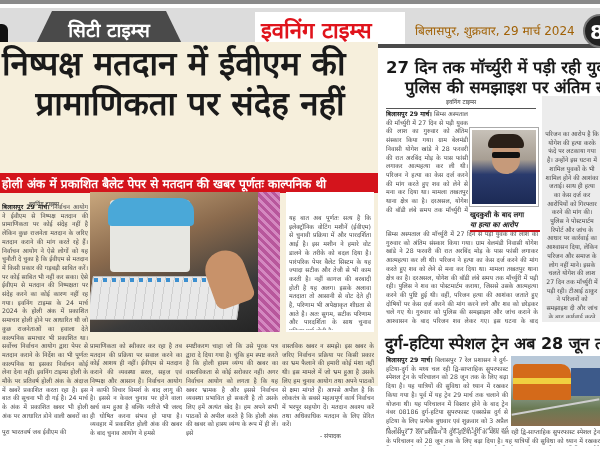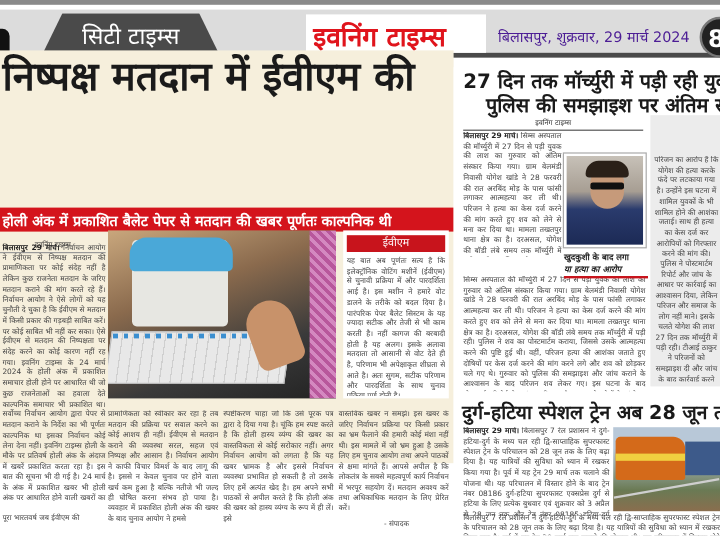--- a/index.html
+++ b/index.html
@@ -3,25 +3,25 @@
 <meta charset="utf-8">
 <style>
   * { box-sizing: border-box; margin: 0; padding: 0; }
   html, body { width: 600px; height: 450px; overflow: hidden; background: #ffffff; }
   body { font-family: "DejaVu Sans", sans-serif; position: relative; }
 
   .topline { position: absolute; left: 0; top: 0; width: 600px; height: 4px; background: #8a8a8a; }
   .masthead { position: absolute; left: 0; top: 8px; width: 600px; height: 40px; background: #dcdcdc; border-bottom: 4px solid #4a4a4a; }
   .left-tab { position: absolute; left: 34px; top: 11px; width: 150px; height: 37px; background: #4a4a4a;
               clip-path: polygon(12% 0, 88% 0, 100% 100%, 0 100%); }
-  .left-tab span { position: absolute; left: 0; right: 0; top: 6px; text-align: center; color: #fff; font-weight: normal; font-size: 19px; }
+  .left-tab span { position: absolute; left: 0; right: 0; top: 6px; text-align: center; color: #fff; font-weight: bold; font-size: 19px; }
   .left-blackcorner { position: absolute; left: 0; top: 24px; width: 8px; height: 24px; background: #111; border-radius: 0 6px 0 0; }
   .brand-box { position: absolute; left: 255px; top: 12px; width: 150px; height: 32px; background: #fff; }
   .brand-box span { position: absolute; left: 6px; top: 2px; color: #e0141c; font-weight: bold; font-size: 22px; white-space: nowrap; }
-  .dateline { position: absolute; left: 415px; top: 22px; font-size: 12px; color: #4c1d95; white-space: nowrap; }
+  .dateline { position: absolute; left: 415px; top: 22px; font-size: 12px; color: #a16207; white-space: nowrap; }
   .pagenum { position: absolute; left: 583px; top: 14px; width: 40px; height: 34px; border-radius: 18px; background: #222; border: 2px solid #777; }
   .pagenum span { position: absolute; left: 5px; top: 4px; color: #fff; font-weight: bold; font-size: 20px; }
 
   
   .main { position: absolute; left: 0; top: 42px; width: 378px; height: 344px; background: #f6efdc; }
   .h1 { position: absolute; left: 0; top: 2px; width: 378px; font-size: 33px; font-weight: bold; color: #1a1a1a; line-height: 40px; white-space: nowrap; padding-left: 2px; }
   .h1.l2 { top: 42px; text-align: center; }
   .redbar { position: absolute; left: 0; top: 131px; width: 378px; height: 20px; background: #d4141c; }
   .redbar span { color: #fff; font-size: 12px; font-weight: bold; line-height: 20px; padding-left: 2px; white-space: nowrap; }
   .byline { position: absolute; left: 0; top: 158px; width: 88px; text-align: center; font-size: 6px; color: #333; border-bottom: 1px solid #999; padding-bottom: 2px; }
@@ -71,20 +71,21 @@
 <div class="brand-box">
   <span>इवनिंग टाइम्स</span>
 </div>
 <div class="dateline">बिलासपुर, शुक्रवार, 29 मार्च 2024</div>
 <div class="pagenum">
   <span>8</span>
 </div>
 
 <div class="main">
   <div class="h1">निष्पक्ष मतदान में ईवीएम की</div>
+  <div class="h1 l2">प्रामाणिकता पर संदेह नहीं</div>
   <div class="redbar">
     <span>होली अंक में प्रकाशित बैलेट पेपर से मतदान की खबर पूर्णतः काल्पनिक थी</span>
   </div>
   <div class="byline">इवनिंग टाइम्स</div>
 </div>
 
 <div class="col" style="left:2px; top:203px; width:86px; height:215px;">
   <b>बिलासपुर 29 मार्च।</b>
   <span>निर्वाचन आयोग ने ईवीएम से निष्पक्ष मतदान की प्रामाणिकता पर कोई संदेह नहीं है लेकिन कुछ राजनेता मतदान के जरिए मतदान कराने की मांग करते रहे हैं। निर्वाचन आयोग ने ऐसे लोगों को यह चुनौती दे चुका है कि ईवीएम से मतदान में किसी प्रकार की गड़बड़ी साबित करें। पर कोई साबित भी नहीं कर सका। ऐसे ईवीएम से मतदान की निष्पक्षता पर संदेह करने का कोई कारण नहीं रह गया। इवनिंग टाइम्स के 24 मार्च 2024 के होली अंक में प्रकाशित समाचार होली होने पर आधारित थी जो कुछ राजनेताओं का हवाला देते काल्पनिक समाचार भी प्रकाशित था। सर्वोच्च निर्वाचन आयोग द्वारा पेपर से मतदान कराने के निर्देश का भी पूर्णतः काल्पनिक था इसका निर्वाचन कोई लेना देना नहीं। इवनिंग टाइम्स होली के मौके पर प्रतिवर्ष होली अंक के अंदाज में खबरें प्रकाशित करता रहा है। इस बात की सूचना भी दी गई है। 24 मार्च के अंक में प्रकाशित खबर भी होली अंक पर आधारित होने वाली खबरों का हिस्सा थी।</span>
 </div>
@@ -93,21 +94,20 @@
 <div class="photo-evm">
   <div class="evm-box"></div>
   <div class="evm-lid"></div>
   <div class="evm-keys"></div>
   <div class="evm-dots"></div>
   <div class="hand"></div>
   <div class="stripe"></div>
 </div>
 
 <div class="sidebox">
-  <div class="sidebox-title">ईवीएम</div>
   <div class="col" style="left:3px; top:22px; width:82px; height:116px;">यह बात अब पूर्णतः सत्य है कि इलेक्ट्रॉनिक वोटिंग मशीनें (ईवीएम) से चुनावी प्रक्रिया में और पारदर्शिता आई है। इस मशीन ने हमारे वोट डालने के तरीके को बदल दिया है। पारंपरिक पेपर बैलेट सिस्टम के यह ज्यादा सटीक और तेजी से भी काम करती है। नहीं कागज की बरबादी होती है यह अलग। इसके अलावा मतदाता तो आसानी से वोट देते ही है, परिणाम भी अपेक्षाकृत शीघ्रता से आते है। अतः सुगम, सटीक परिणाम और पारदर्शिता के साथ चुनाव प्रक्रिया पूर्ण होती है।</div>
 </div>
 
 <div class="col" style="left:90px; top:342px; width:92px; height:100px;">प्रामाणिकता को स्वीकार कर रहा है तब मतदान की प्रक्रिया पर सवाल करने का कोई आशय ही नहीं। ईवीएम से मतदान कराने की व्यवस्था सरल, सहज एवं निष्पक्ष और आसान है। निर्वाचन आयोग ने काफी विचार विमर्श के बाद लागू की है। इससे न केवल चुनाव पर होने वाला खर्च कम हुआ है बल्कि नतीजे भी जल्द ही घोषित करना संभव हो पाया है। व्यवहार में प्रकाशित होली अंक की खबर के बाद चुनाव आयोग ने हमसे</div>
 <div class="col" style="left:186px; top:342px; width:92px; height:100px;">स्पष्टीकरण चाहा जो कि उसे पूरक पत्र द्वारा दे दिया गया है। चूंकि हम स्पष्ट करते है कि होली हास्य व्यंग्य की खबर का वास्तविकता से कोई सरोकार नहीं। अगर निर्वाचन आयोग को लगता है कि यह खबर भ्रामक है और इससे निर्वाचन व्यवस्था प्रभावित हो सकती है तो उसके लिए हमें अत्यंत खेद है। हम अपने सभी पाठकों से अपील करते है कि होली अंक की खबर को हास्य व्यंग्य के रूप में ही लें। इसे</div>
 <div class="col" style="left:282px; top:342px; width:92px; height:88px;">वास्तविक खबर न समझे। इस खबर के जरिए निर्वाचन प्रक्रिया पर किसी प्रकार का भ्रम फैलाने की हमारी कोई मंशा नहीं थी। इस मामले में जो भ्रम हुआ है उसके लिए हम चुनाव आयोग तथा अपने पाठकों से क्षमा मांगते हैं। आपसे अपील है कि लोकतंत्र के सबसे महत्वपूर्ण कार्य निर्वाचन में भरपूर सहयोग दें। मतदान अवश्य करें तथा अधिकाधिक मतदान के लिए प्रेरित करें।</div>
 <div class="signoff">- संपादक</div>
 
 <div class="divider-v"></div>
 

